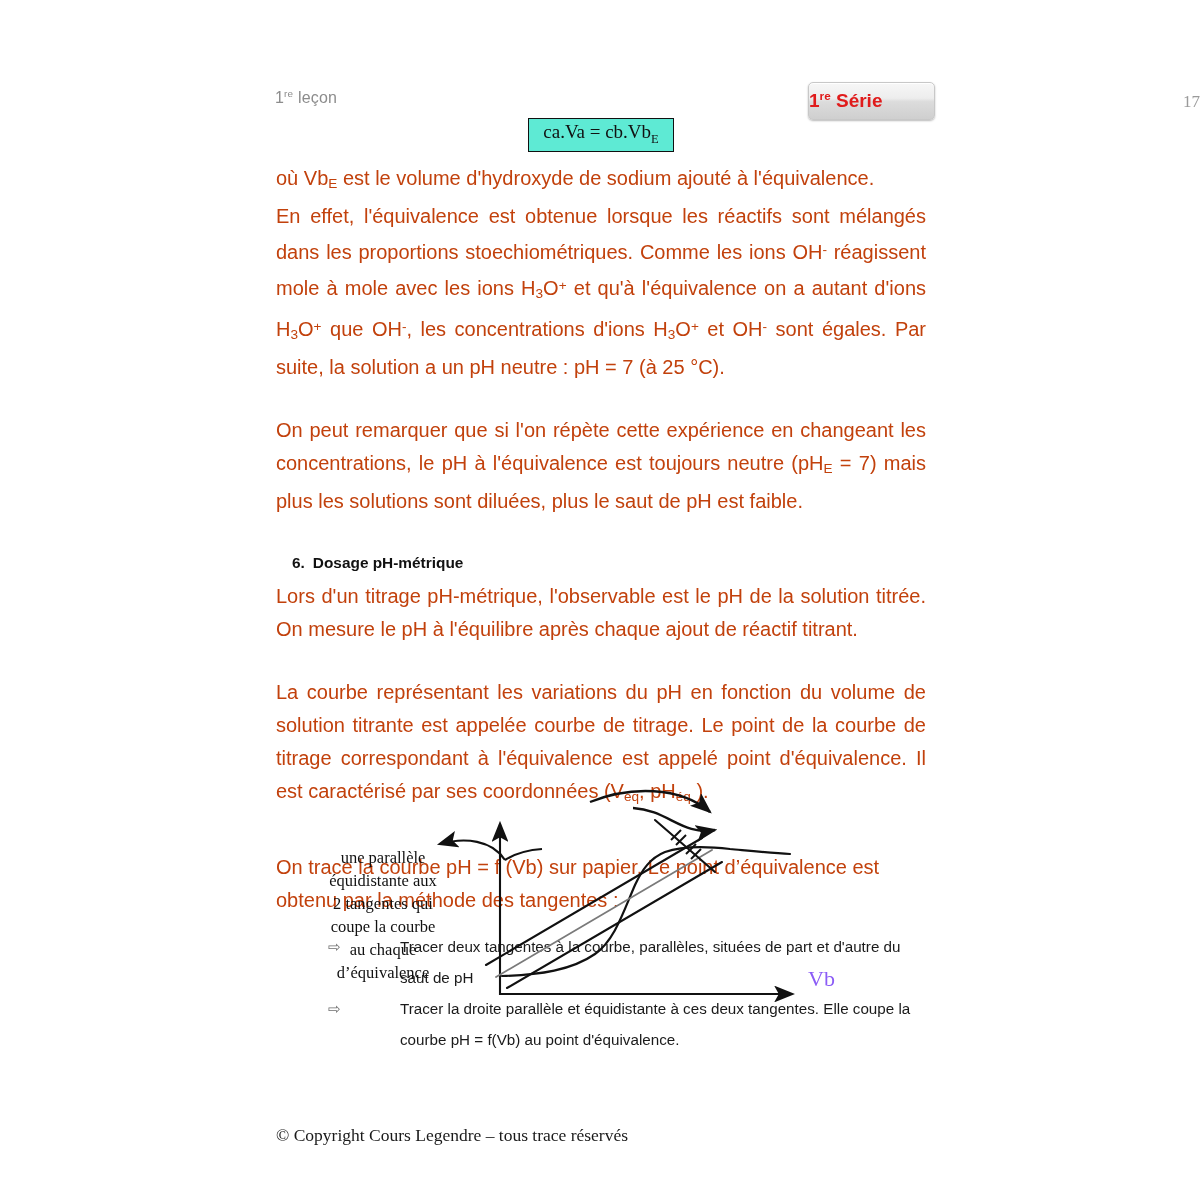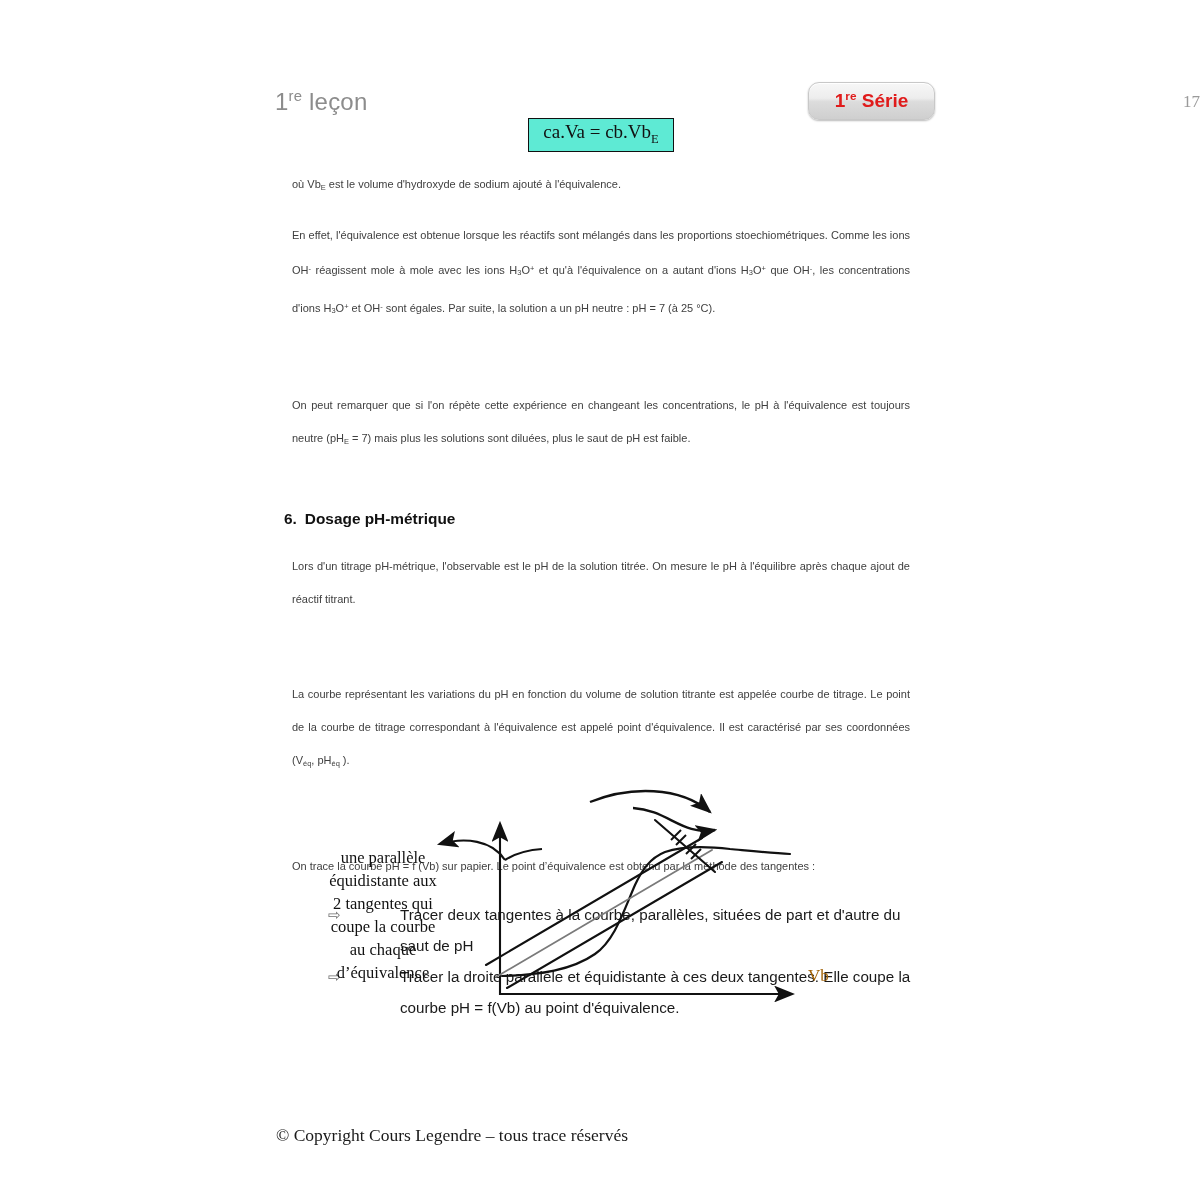--- a/index.html
+++ b/index.html
@@ -27,21 +27,21 @@
     position: absolute;
     top: 40px;
     left: 0;
     width: 1200px;
     height: 50px;
   }
   .header-lesson {
     position: absolute;
     left: 275px;
     top: 48px;
-    font-size: 24px;
+    font-size: 16px;
     color: #8c8c8c;
     font-family: "Liberation Sans", sans-serif;
     letter-spacing: 0.2px;
     white-space: nowrap;
   }
   .header-lesson sup {
     font-size: 0.62em;
     vertical-align: super;
   }
   .header-pagenum {
@@ -53,27 +53,26 @@
     font-size: 17px;
     color: #9a9a9a;
     font-family: "Liberation Serif", serif;
   }
   .series-badge {
     position: absolute;
     right: 265px;
     top: 42px;
     width: 125px;
     height: 36px;
-    border-radius: 11px;
+    border-radius: 5px;
     background: linear-gradient(to bottom, #f7f7f7 0%, #ededed 42%, #dcdcdc 52%, #cfcfcf 100%);
     border: 1px solid #c8c8c8;
     box-shadow: 0 1px 2px rgba(0,0,0,0.28), inset 0 1px 0 rgba(255,255,255,0.9);
     display: flex;
     align-items: center;
-    justify-content: center;
   }
   .series-badge-text {
     color: #e01b1b;
     font-size: 19px;
     font-weight: 700;
     font-family: "Liberation Sans", sans-serif;
     white-space: nowrap;
   }
   .series-badge-text sup {
     font-size: 0.62em;
@@ -100,36 +99,36 @@
     color: #111;
     white-space: nowrap;
     background: #5eead4;
   }
   .formula-box sub {
     font-size: 0.66em;
     vertical-align: sub;
   }
 
   p.body {
-    margin: 16px;
-    font-size: 11px;
+    margin: 0;
+    font-size: 20px;
     line-height: 33px;
-    color: #404040;
+    color: #c2410c;
     text-align: justify;
     text-justify: inter-word;
   }
   p.body.left { text-align: left; }
   .gap-md { height: 30px; }
   .gap-lg { height: 38px; }
 
   sub.chem { font-size: 0.68em; vertical-align: -0.22em; }
   sup.chem { font-size: 0.68em; vertical-align: 0.38em; }
 
   h3.section-title {
-    margin: 0 0 2px 8px;
+    margin: 0 0 2px 16px;
     font-size: 15.4px;
     font-weight: 700;
     color: #111;
     font-family: "Liberation Sans", sans-serif;
     line-height: 30px;
   }
   h3.section-title .num { margin-right: 8px; }
 
   ul.arrow-list {
     list-style: none;
@@ -171,22 +170,22 @@
     font-family: "Liberation Serif", serif;
     font-size: 16.5px;
     line-height: 23px;
     color: #111;
   }
   .axis-label-vb {
     position: absolute;
     left: 518px;
     top: 186px;
     font-family: "Liberation Serif", serif;
-    font-size: 17px;
-    color: #a16207;
+    font-size: 22px;
+    color: #8b5cf6;
   }
 
   
   .footer {
     position: absolute;
     left: 276px;
     top: 1125px;
     font-family: "Liberation Serif", serif;
     font-size: 17.5px;
     color: #1a1a1a;

